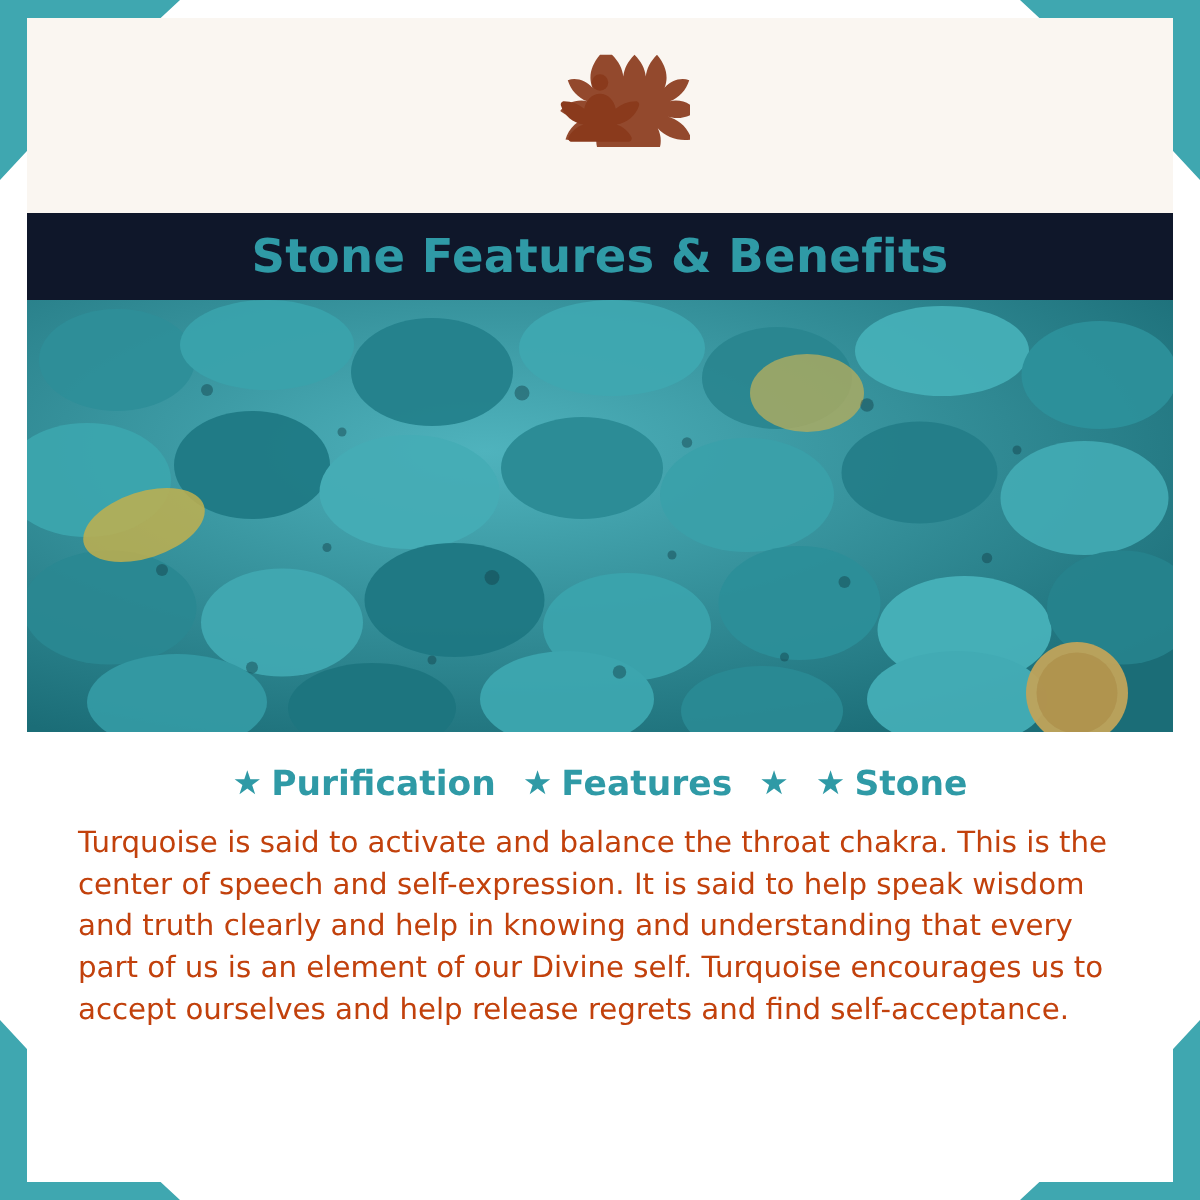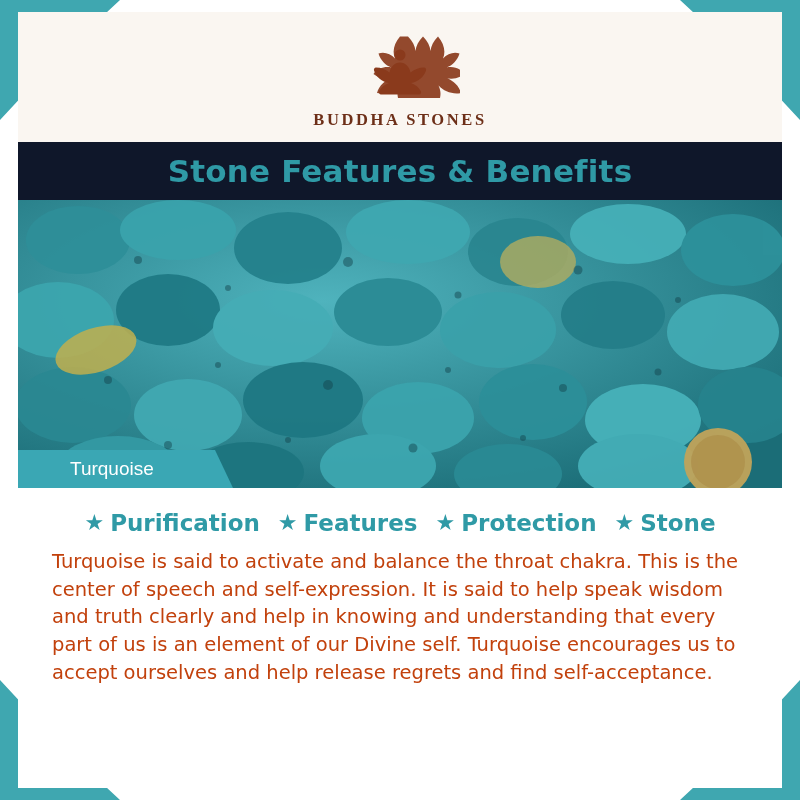--- a/index.html
+++ b/index.html
@@ -174,21 +174,20 @@
       <svg class="logo-mark" viewBox="0 0 240 150">
         <g fill="#8a3a1c">
 
           <path d="M120 10 c-12 14 -16 30 -10 44 c-9 -10 -22 -14 -33 -10 c4 13 14 24 26 28 c-14 -3 -28 2 -36 13 c11 9 26 12 40 7 c-16 4 -29 16 -33 31 c17 3 34 -3 45 -15 c-4 8 -5 17 -3 25 l84 0 c2 -8 1 -17 -3 -25 c11 12 28 18 45 15 c-4 -15 -17 -27 -33 -31 c14 5 29 2 40 -7 c-8 -11 -22 -16 -36 -13 c12 -4 22 -15 26 -28 c-11 -4 -24 0 -33 10 c6 -14 2 -30 -10 -44 c-9 9 -14 19 -15 29 c-1 -10 -6 -20 -15 -29 c-9 9 -14 19 -15 29 c-1 -10 -6 -20 -15 -29 z" opacity="0.92"></path>
 
           <circle cx="120" cy="47" r="11"></circle>
 
           <path d="M120 62 c-11 0 -19 9 -21 20 c-7 -6 -17 -10 -27 -10 c-3 0 -5 3 -4 6 c4 13 16 23 30 25 c-9 3 -16 9 -20 17 c-1 3 1 6 4 6 l76 0 c3 0 5 -3 4 -6 c-4 -8 -11 -14 -20 -17 c14 -2 26 -12 30 -25 c1 -3 -1 -6 -4 -6 c-10 0 -20 4 -27 10 c-2 -11 -10 -20 -21 -20 z"></path>
         </g>
       </svg>
-      <div class="brand-name">BUDDHA STONES</div>
     </div>
 
     <div class="title-band">
       <div class="title">Stone Features &amp; Benefits</div>
     </div>
 
     <div class="photo">
       <svg class="photo-canvas" viewBox="0 0 764 288" preserveAspectRatio="none">
         <defs>
           <radialGradient id="g1" cx="40%" cy="35%" r="75%">
@@ -252,35 +251,33 @@
           <circle cx="310" cy="185" r="5"></circle>
             <circle cx="430" cy="170" r="3"></circle>
           <circle cx="545" cy="188" r="4"></circle>
             <circle cx="640" cy="172" r="3.5"></circle>
           <circle cx="150" cy="245" r="4"></circle>
             <circle cx="270" cy="240" r="3"></circle>
           <circle cx="395" cy="248" r="4.5"></circle>
             <circle cx="505" cy="238" r="3"></circle>
         </g>
       </svg>
-      <div class="stone-label">Turquoise</div>
     </div>
 
     <div class="benefits">
       <div class="benefit">
         <span class="star">★</span>
         <span>Purification</span>
       </div>
       <div class="benefit">
         <span class="star">★</span>
         <span>Features</span>
       </div>
       <div class="benefit">
         <span class="star">★</span>
-        <span>Protection</span>
       </div>
       <div class="benefit">
         <span class="star">★</span>
         <span>Stone</span>
       </div>
     </div>
 
     <div class="body-copy">Turquoise is said to activate and balance the throat chakra. This is the center of speech and self-expression. It is said to help speak wisdom and truth clearly and help in knowing and understanding that every part of us is an element of our Divine self. Turquoise encourages us to accept ourselves and help release regrets and find self-acceptance.</div>
 
   </div>

